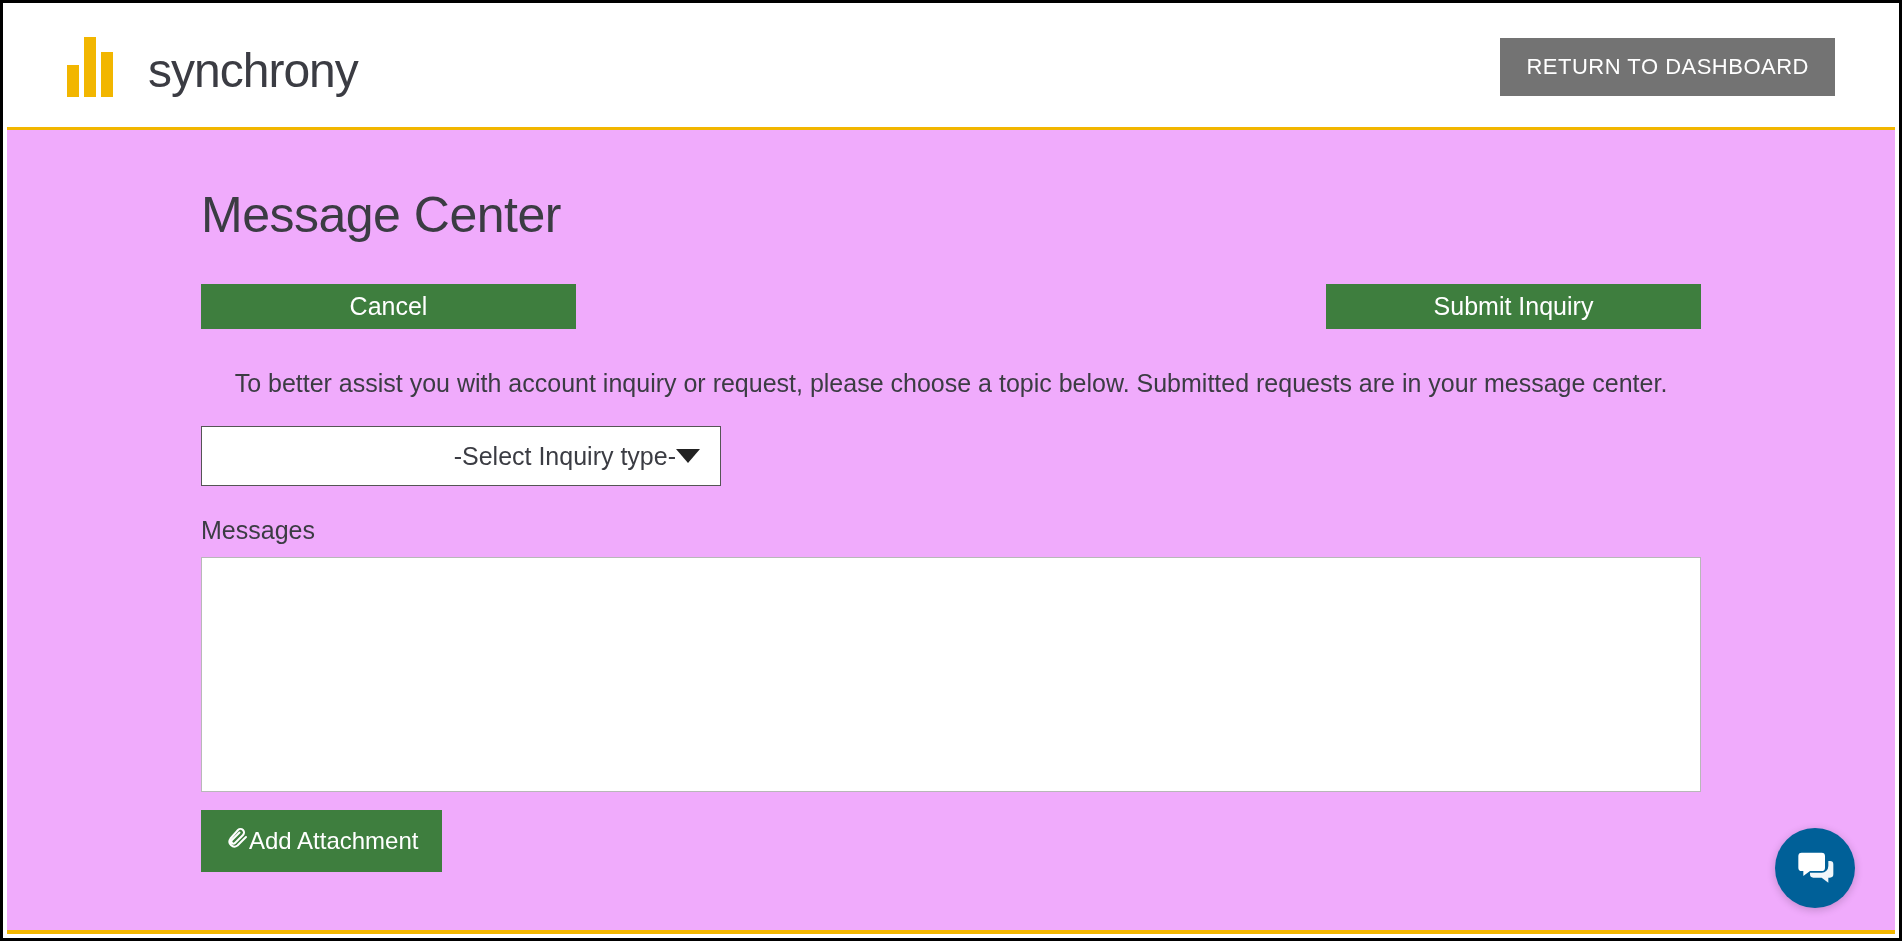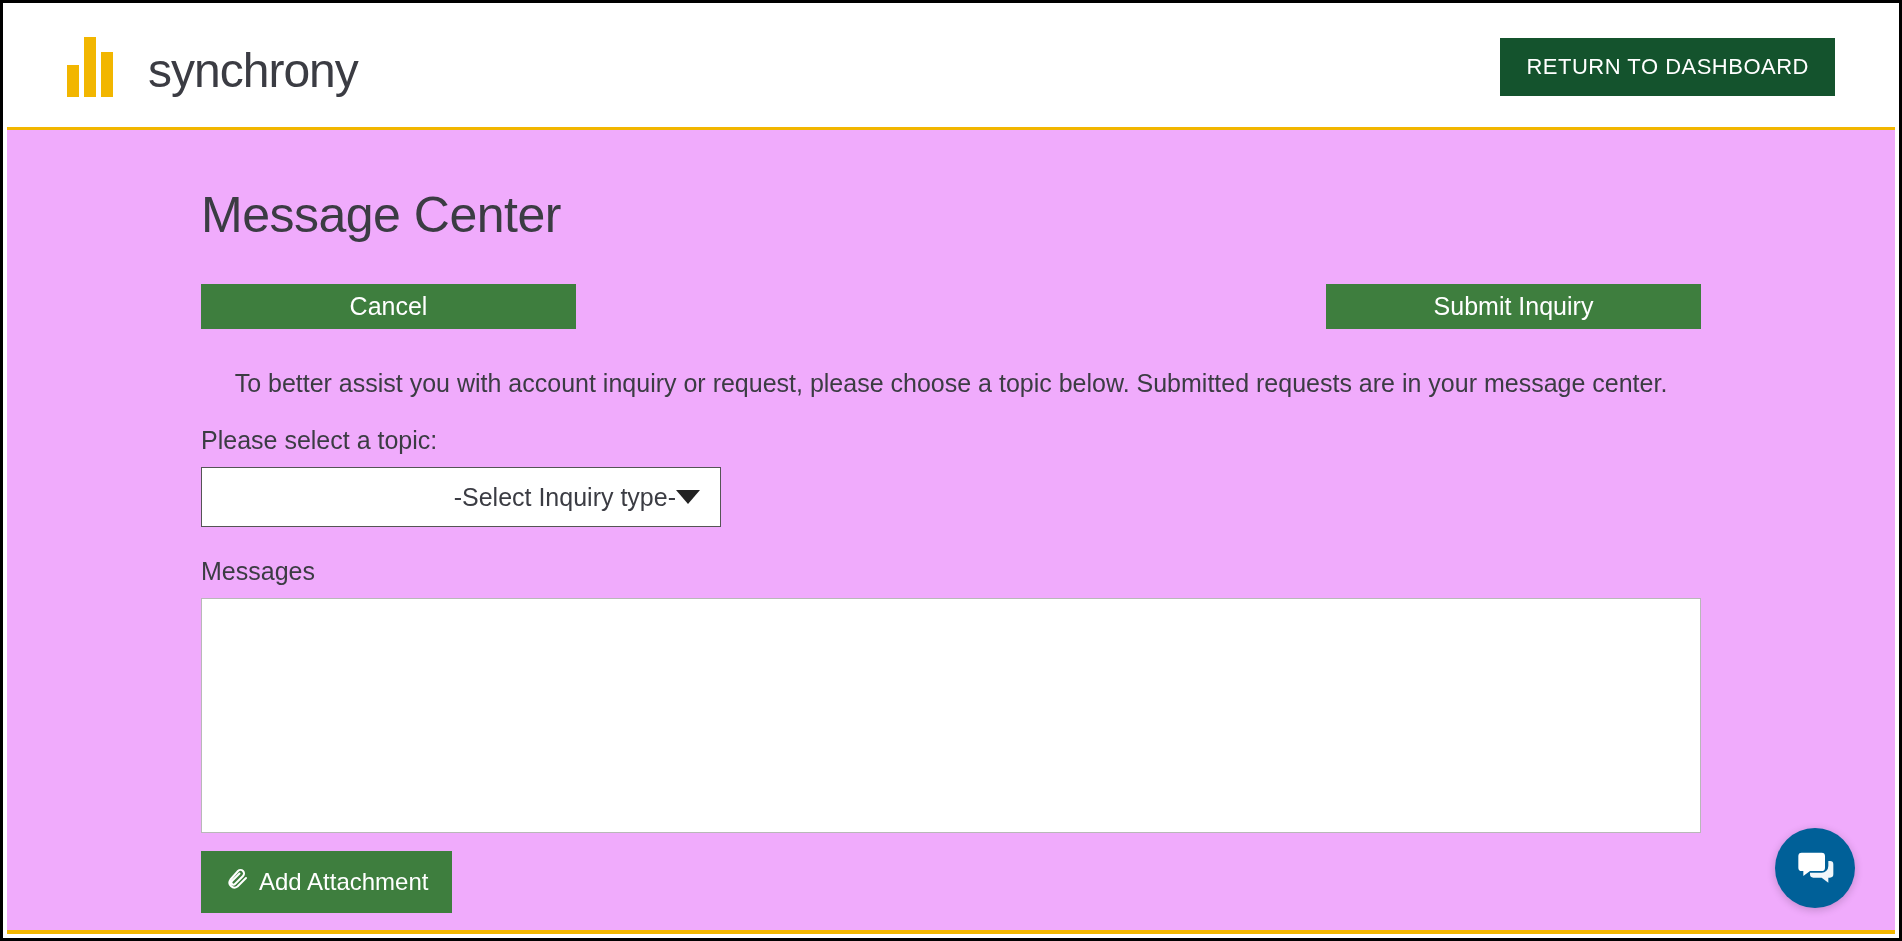--- a/index.html
+++ b/index.html
@@ -46,21 +46,21 @@
   .logo-bar.b3 { height: 45px; }
   .logo-text {
     font-size: 48px;
     font-weight: 400;
     color: #3b3c43;
     letter-spacing: -1px;
     line-height: 1;
     margin-bottom: 2px;
   }
   .btn-dashboard {
-    background: #14532d;
+    background: #737373;
     color: #fff;
     border: none;
     font-size: 22px;
     font-weight: 500;
     padding: 16px 26px;
     cursor: pointer;
     letter-spacing: 0.5px;
   }
   .divider {
     height: 3px;
@@ -147,21 +147,20 @@
     margin-bottom: 14px;
   }
   .btn-attach {
     background: #3e7e3e;
     color: #fff;
     border: none;
     font-size: 24px;
     padding: 16px 24px;
     display: inline-flex;
     align-items: center;
-    gap: 10px;
     cursor: pointer;
     font-weight: 400;
   }
   .paperclip {
     width: 24px; height: 24px;
   }
   
   .divider-bottom {
     height: 4px;
     background: #f2b600;
@@ -205,21 +204,20 @@
     <div class="container">
       <h1 class="page-title">Message Center</h1>
 
       <div class="button-row">
         <button class="btn-green">Cancel</button>
         <button class="btn-green">Submit Inquiry</button>
       </div>
 
       <p class="instruction">To better assist you with account inquiry or request, please choose a topic below. Submitted requests are in your message center.</p>
 
-      <p class="label">Please select a topic:</p>
 
       <div class="select-wrap">
         <span class="select-text">-Select Inquiry type-</span>
         <span class="select-caret"></span>
       </div>
 
       <p class="label">Messages</p>
 
       <textarea class="textarea" value="" style=""></textarea>
 

